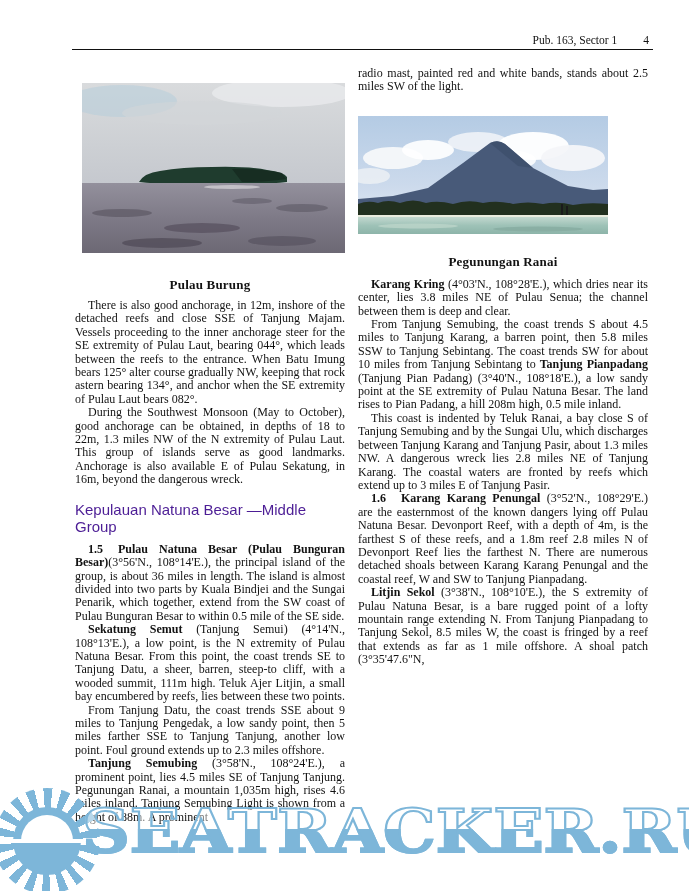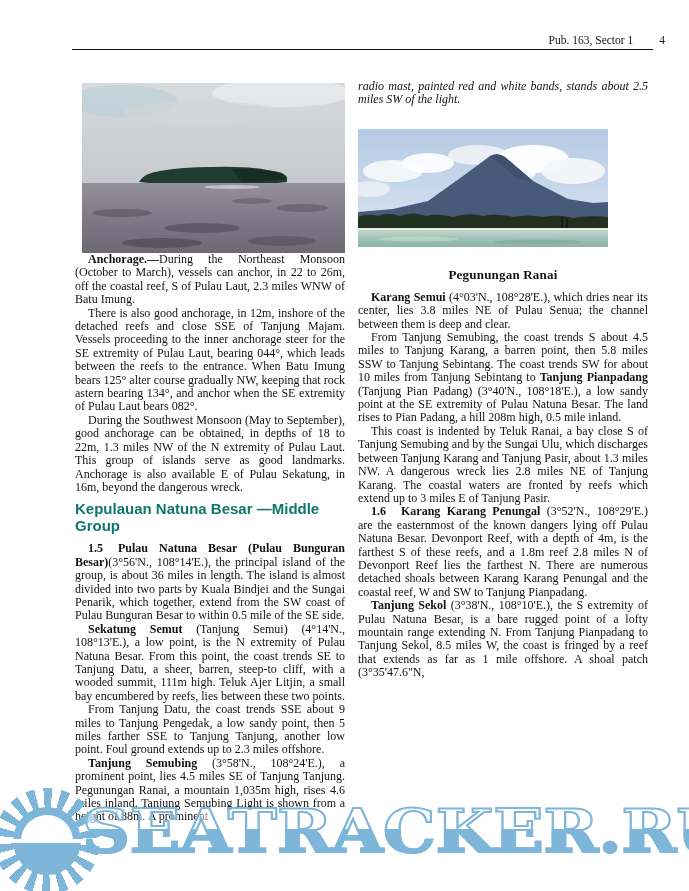--- a/index.html
+++ b/index.html
@@ -6,21 +6,21 @@
   .page{
     position:relative;
     width:689px;height:891px;
     background:#ffffff;
     overflow:hidden;
     font-family:"Liberation Serif",serif;
     color:#121212;
   }
   
   .hdr{
-    position:absolute;top:34px;left:84px;width:581px;
+    position:absolute;top:34px;left:68px;width:581px;
     display:flex;justify-content:flex-end;align-items:baseline;gap:26px;
     font-size:11.5px;
   }
   .hdr-rule{
     position:absolute;top:49px;left:72px;width:581px;height:1px;background:#111;
   }
   
   .cols{
     position:absolute;top:62px;left:75px;width:573px;
     display:flex;gap:13px;
@@ -38,28 +38,28 @@
   .caption-left{margin:24px 0 6px 0;}
   .caption-right{margin:20px 0 8px 0;}
   
   .body-par{
     margin:0;
     font-size:12px;line-height:13.4px;
     text-align:justify;
     text-indent:13px;
   }
   .no-indent{text-indent:0;}
-  .intro{margin-top:18px;font-style:italic;}
+  .intro{margin-top:5px;}
   .pnum{margin-right:15px;}
   .sec-head{
-    margin:6px 0 8px 0;
+    margin:14px 0 8px 0;
     font-family:"Liberation Sans",sans-serif;
-    font-weight:bold;
+    font-weight:normal;
     font-size:15px;line-height:17px;
-    color:#0f766e;
+    color:#4c1d95;
     text-indent:0;
   }
   
   .wm{
     position:absolute;left:0;top:792px;width:689px;height:99px;
     z-index:10;pointer-events:none;
   }
   .wm-text{
     position:absolute;left:82px;top:10px;
     display:inline-block;
@@ -125,27 +125,27 @@
         <rect x="0" y="100" width="263" height="70" fill="url(#seaL)"></rect>
         <ellipse cx="150" cy="104" rx="28" ry="2" fill="#d8d5da" opacity="0.7"></ellipse>
         <ellipse cx="40" cy="130" rx="30" ry="4" fill="#5c5864" opacity="0.7"></ellipse>
         <ellipse cx="120" cy="145" rx="38" ry="5" fill="#554f5c" opacity="0.7"></ellipse>
         <ellipse cx="220" cy="125" rx="26" ry="4" fill="#5c5864" opacity="0.6"></ellipse>
         <ellipse cx="80" cy="160" rx="40" ry="5" fill="#4e4955" opacity="0.7"></ellipse>
         <ellipse cx="200" cy="158" rx="34" ry="5" fill="#544e5b" opacity="0.6"></ellipse>
         <ellipse cx="170" cy="118" rx="20" ry="3" fill="#6a6673" opacity="0.8"></ellipse>
       </svg>
 
-
-
-      <p class="body-par"><span></span><b>Anchorage.—</b><span>During the Northeast Monsoon (October to March), vessels can anchor, in 22 to 26m, off the coastal reef, S of Pulau Laut, 2.3 miles WNW of Batu Imung.</span></p>
+      <div class="caption caption-left">Pulau Burung</div>
+
+
 
       <p class="body-par"><span>There is also good anchorage, in 12m, inshore of the detached reefs and close SSE of Tanjung Majam. Vessels proceeding to the inner anchorage steer for the SE extremity of Pulau Laut, bearing 044°, which leads between the reefs to the entrance. When Batu Imung bears 125° alter course gradually NW, keeping that rock astern bearing 134°, and anchor when the SE extremity of Pulau Laut bears 082°.</span><b></b><span></span></p>
 
-      <p class="body-par"><span>During the Southwest Monsoon (May to September), good anchorage can be obtained, in depths of 18 to 22m, 1.3 miles NW of the N extremity of Pulau Laut. This group of islands serve as good landmarks. Anchorage is also available E of Pulau Sekatung, in 16m, beyond the dangerous wreck.</span><b></b><span></span></p>
+      <p class="body-par"><span>During the Southwest Monsoon (May to October), good anchorage can be obtained, in depths of 18 to 22m, 1.3 miles NW of the N extremity of Pulau Laut. This group of islands serve as good landmarks. Anchorage is also available E of Pulau Sekatung, in 16m, beyond the dangerous wreck.</span><b></b><span></span></p>
 
       <h2 class="sec-head">Kepulauan Natuna Besar —Middle Group</h2>
 
       <p class="body-par"><b class="pnum">1.5</b><span></span><b>Pulau Natuna Besar (Pulau Bunguran Besar)</b><span>(3°56'N., 108°14'E.), the principal island of the group, is about 36 miles in length. The island is almost divided into two parts by Kuala Bindjei and the Sungai Penarik, which together, extend from the SW coast of Pulau Bunguran Besar to within 0.5 mile of the SE side.</span></p>
 
       <p class="body-par"><span></span><b>Sekatung Semut</b><span> (Tanjung Semui) (4°14'N., 108°13'E.), a low point, is the N extremity of Pulau Natuna Besar. From this point, the coast trends SE to Tanjung Datu, a sheer, barren, steep-to cliff, with a wooded summit, 111m high. Teluk Ajer Litjin, a small bay encumbered by reefs, lies between these two points.</span></p>
 
       <p class="body-par"><span>From Tanjung Datu, the coast trends SSE about 9 miles to Tanjung Pengedak, a low sandy point, then 5 miles farther SSE to Tanjung Tanjung, another low point. Foul ground extends up to 2.3 miles offshore.</span><b></b><span></span></p>
 
       <p class="body-par"><span></span><b>Tanjung Semubing</b><span> (3°58'N., 108°24'E.), a prominent point, lies 4.5 miles SE of Tanjung Tanjung. Pegunungan Ranai, a mountain 1,035m high, rises 4.6 miles inland. Tanjung Semubing Light is shown from a height of 88m. A prominent</span></p>
@@ -188,31 +188,31 @@
         <rect x="0" y="99" width="250" height="3" fill="#e9ecde"></rect>
         <rect x="0" y="101" width="250" height="17" fill="url(#seaR)"></rect>
         <ellipse cx="60" cy="110" rx="40" ry="2.5" fill="#bcd4c9" opacity="0.8"></ellipse>
         <ellipse cx="180" cy="113" rx="45" ry="2.5" fill="#86aba0" opacity="0.8"></ellipse>
       </svg>
 
       <div class="caption caption-right">Pegunungan Ranai</div>
 
 
 
-      <p class="body-par"><span></span><b>Karang Semui</b><span> (4°03'N., 108°28'E.), which dries near its center, lies 3.8 miles NE of Pulau Senua; the channel between them is deep and clear.</span></p>
+      <p class="body-par"><span></span><b>Karang Kring</b><span> (4°03'N., 108°28'E.), which dries near its center, lies 3.8 miles NE of Pulau Senua; the channel between them is deep and clear.</span></p>
 
 
       <p class="body-par"><span>From Tanjung Semubing, the coast trends S about 4.5 miles to Tanjung Karang, a barren point, then 5.8 miles SSW to Tanjung Sebintang. The coast trends SW for about 10 miles from Tanjung Sebintang to </span><b>Tanjung Pianpadang</b><span> (Tanjung Pian Padang) (3°40'N., 108°18'E.), a low sandy point at the SE extremity of Pulau Natuna Besar. The land rises to Pian Padang, a hill 208m high, 0.5 mile inland.</span></p>
 
       <p class="body-par"><span>This coast is indented by Teluk Ranai, a bay close S of Tanjung Semubing and by the Sungai Ulu, which discharges between Tanjung Karang and Tanjung Pasir, about 1.3 miles NW. A dangerous wreck lies 2.8 miles NE of Tanjung Karang. The coastal waters are fronted by reefs which extend up to 3 miles E of Tanjung Pasir.</span><b></b><span></span></p>
 
       <p class="body-par"><b class="pnum">1.6</b><b>Karang Karang Penungal</b><span> (3°52'N., 108°29'E.) are the easternmost of the known dangers lying off Pulau Natuna Besar. Devonport Reef, with a depth of 4m, is the farthest S of these reefs, and a 1.8m reef 2.8 miles N of Devonport Reef lies the farthest N. There are numerous detached shoals between Karang Karang Penungal and the coastal reef, W and SW to Tanjung Pianpadang.</span></p>
 
 
-      <p class="body-par"><span></span><b>Tanjung Sekol</b><span> (3°38'N., 108°10'E.), the S extremity of Pulau Natuna Besar, is a bare rugged point of a lofty mountain range extending N. From Tanjung Pianpadang to Tanjung Sekol, 8.5 miles W, the coast is fringed by a reef that extends as far as 1 mile offshore. A shoal patch (3°35'47.6"N,</span></p>
+      <p class="body-par"><span></span><b>Litjin Sekol</b><span> (3°38'N., 108°10'E.), the S extremity of Pulau Natuna Besar, is a bare rugged point of a lofty mountain range extending N. From Tanjung Pianpadang to Tanjung Sekol, 8.5 miles W, the coast is fringed by a reef that extends as far as 1 mile offshore. A shoal patch (3°35'47.6"N,</span></p>
     </div>
   </div>
 
   <div class="wm">
     <div class="sun">
       <div class="sun-disc"></div>
       <div class="sun-line"></div>
       <div class="sun-upper"></div>
     </div>
     <span class="wm-text">SEATRACKER.RU</span>

